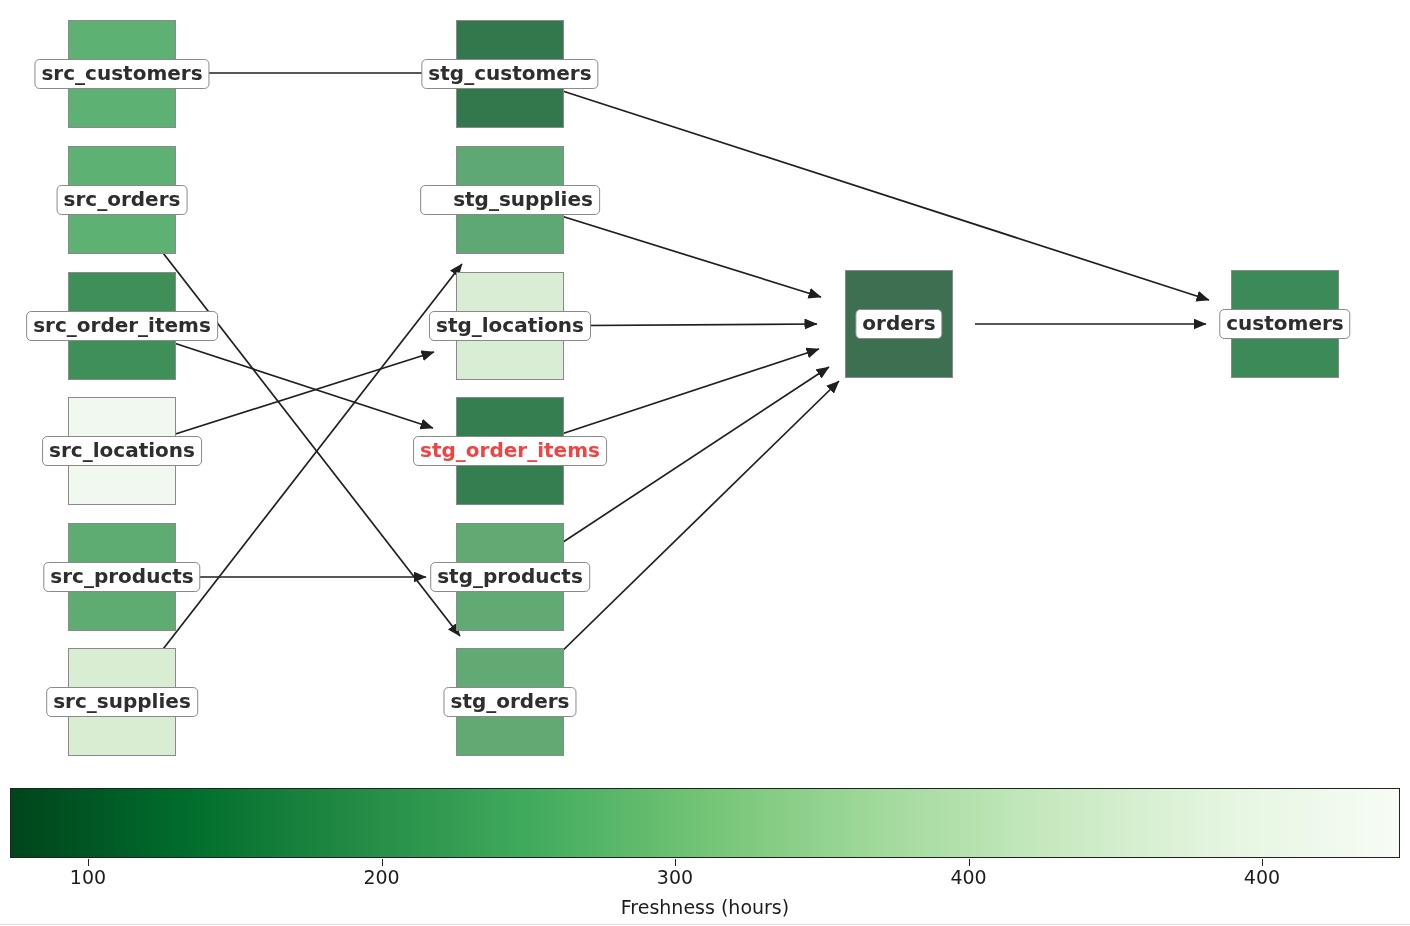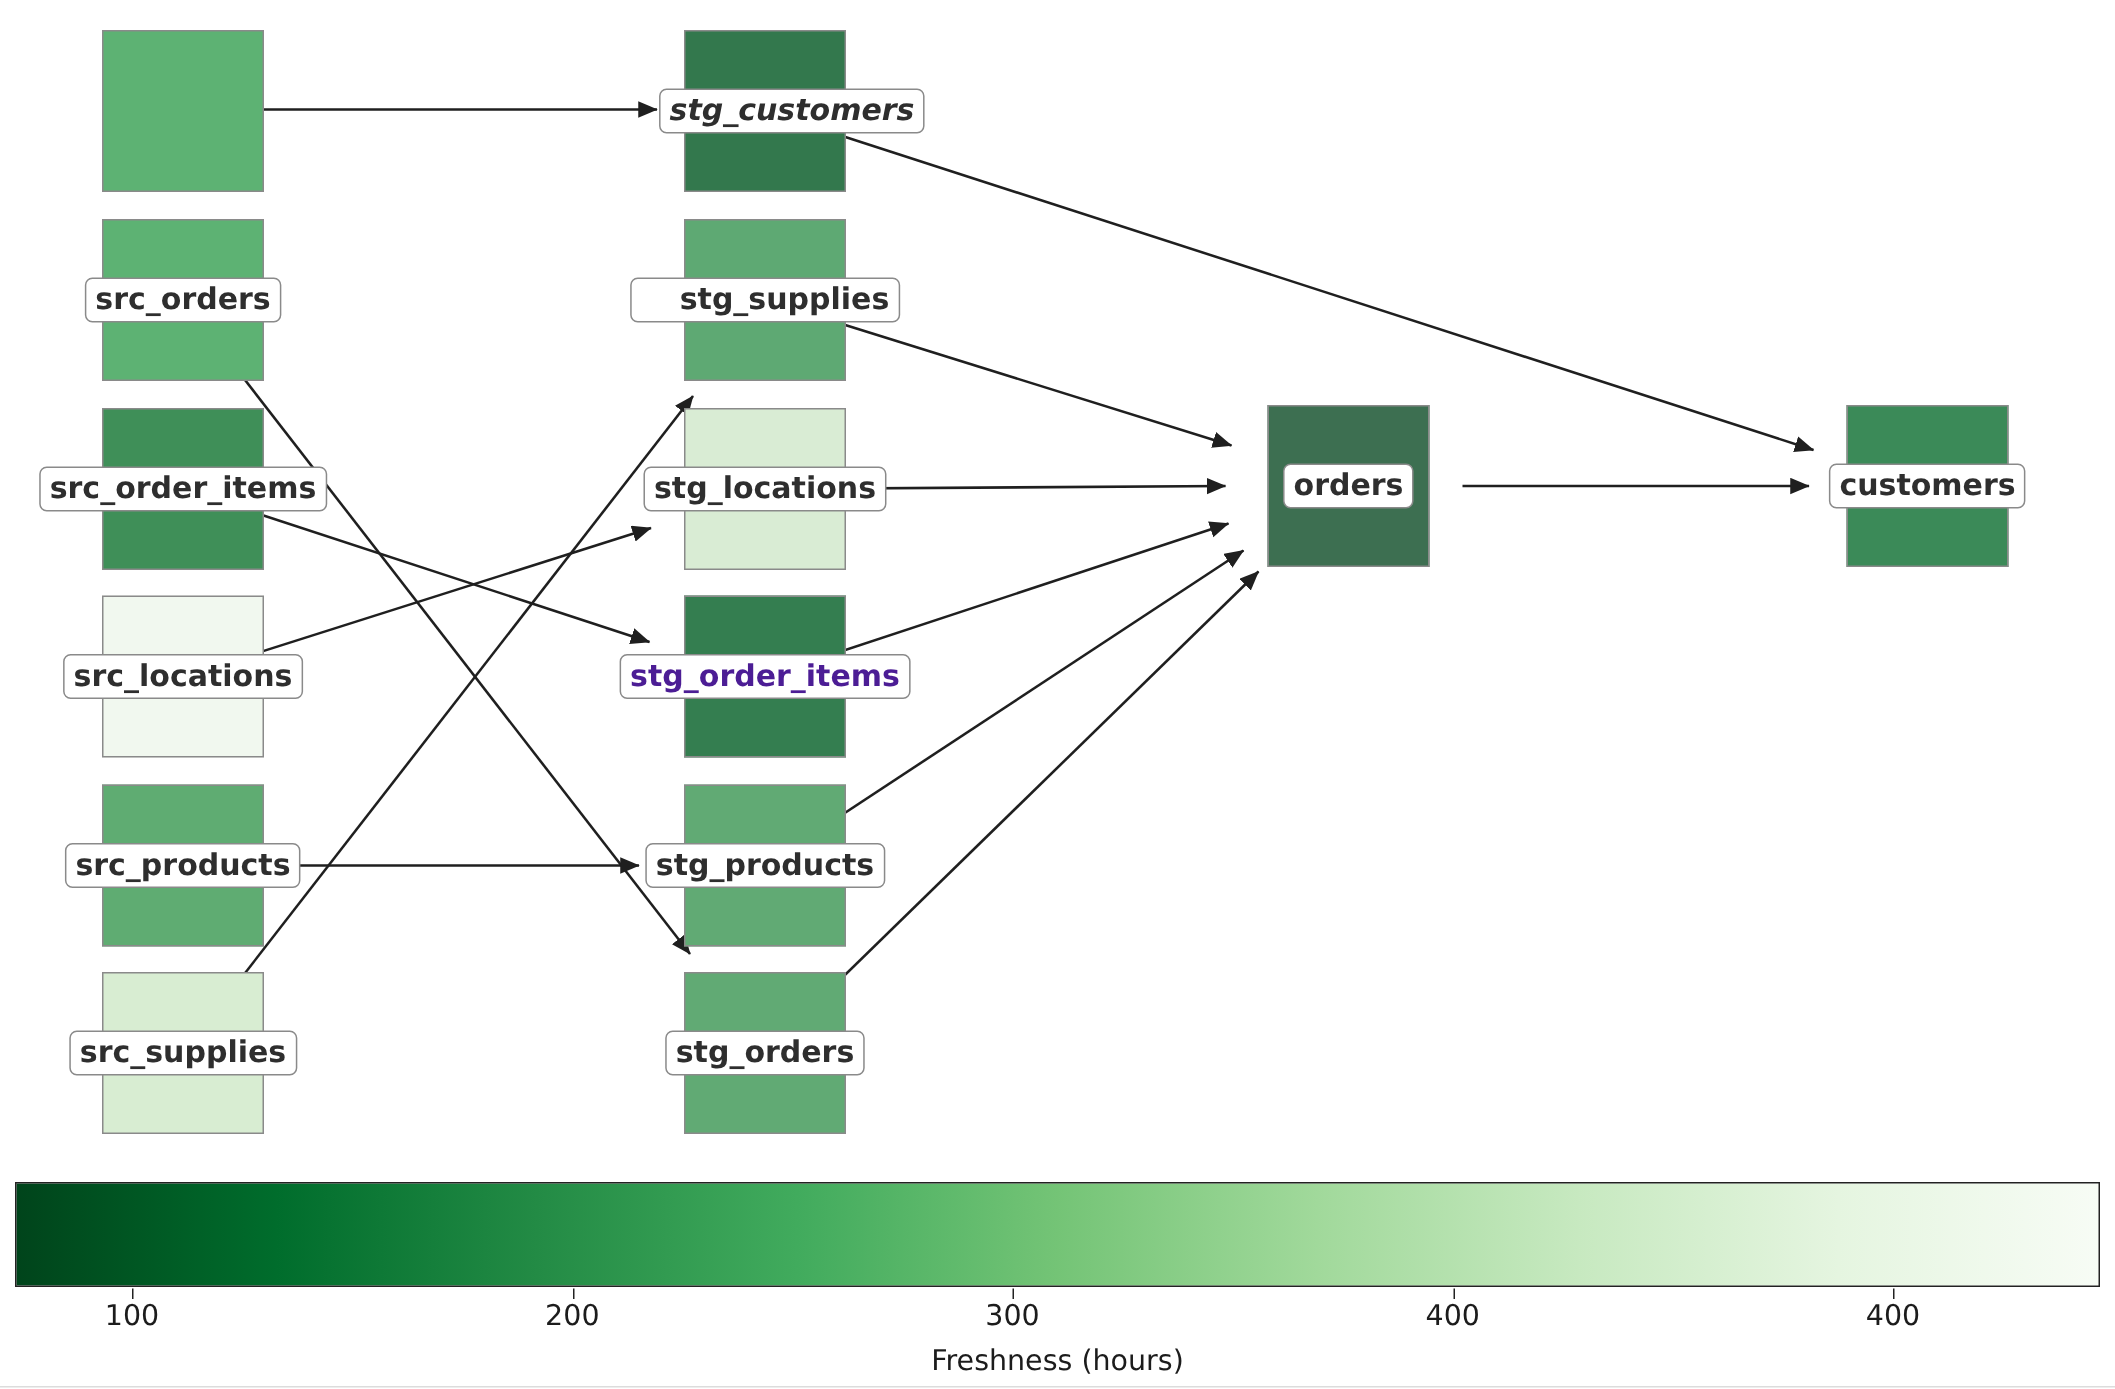--- a/index.html
+++ b/index.html
@@ -74,29 +74,30 @@
       <div class="node-box" style="left: 68px; top: 523px; background: rgb(95, 172, 114); border-color: rgb(138, 138, 138);"></div>
       <div class="node-box" style="left: 68px; top: 648px; background: rgb(216, 237, 210); border-color: rgb(138, 138, 138);"></div>
       <div class="node-box" style="left: 456px; top: 20px; background: rgb(51, 120, 77); border-color: rgb(138, 138, 138);"></div>
       <div class="node-box" style="left: 456px; top: 146px; background: rgb(94, 169, 115); border-color: rgb(138, 138, 138);"></div>
       <div class="node-box" style="left: 456px; top: 272px; background: rgb(217, 236, 212); border-color: rgb(138, 138, 138);"></div>
       <div class="node-box" style="left: 456px; top: 397px; background: rgb(52, 126, 80); border-color: rgb(138, 138, 138);"></div>
       <div class="node-box" style="left: 456px; top: 523px; background: rgb(97, 170, 116); border-color: rgb(138, 138, 138);"></div>
       <div class="node-box" style="left: 456px; top: 648px; background: rgb(97, 170, 116); border-color: rgb(138, 138, 138);"></div>
       <div class="node-box" style="left: 845px; top: 270px; background: rgb(61, 111, 81); border-color: rgb(138, 138, 138);"></div>
       <div class="node-box" style="left: 1231px; top: 270px; background: rgb(59, 138, 88); border-color: rgb(138, 138, 138);"></div>
+      <div class="node-label" style="left: 122px; top: 74px; color: rgb(46, 46, 46);">src_customers</div>
       <div class="node-label" style="left: 122px; top: 200px; color: rgb(46, 46, 46);">src_orders</div>
       <div class="node-label" style="left: 122px; top: 326px; color: rgb(46, 46, 46);">src_order_items</div>
       <div class="node-label" style="left: 122px; top: 451px; color: rgb(46, 46, 46);">src_locations</div>
       <div class="node-label" style="left: 122px; top: 577px; color: rgb(46, 46, 46); text-align: center;">src_products</div>
       <div class="node-label" style="left: 122px; top: 702px; color: rgb(46, 46, 46);">src_supplies</div>
-      <div class="node-label" style="left: 528px; top: 74px; color: rgb(46, 46, 46); font-style: italic;">stg_customers</div>
+      <div class="node-label" style="left: 510px; top: 74px; color: rgb(46, 46, 46);">stg_customers</div>
       <div class="node-label" style="left: 510px; top: 200px; color: rgb(46, 46, 46); padding-left: 32px;">stg_supplies</div>
       <div class="node-label" style="left: 510px; top: 326px; color: rgb(46, 46, 46);">stg_locations</div>
-      <div class="node-label" style="left: 510px; top: 451px; color: #4c1d95;">stg_order_items</div>
+      <div class="node-label" style="left: 510px; top: 451px; color: #ef4444;">stg_order_items</div>
       <div class="node-label" style="left: 510px; top: 577px; color: rgb(46, 46, 46);">stg_products</div>
       <div class="node-label" style="left: 510px; top: 702px; color: rgb(46, 46, 46);">stg_orders</div>
       <div class="node-label" style="left: 899px; top: 324px; color: rgb(46, 46, 46);">orders</div>
       <div class="node-label" style="left: 1285px; top: 324px; color: rgb(46, 46, 46);">customers</div>
     </div>
 
   <div id="colorbar" style="background: linear-gradient(to right, rgb(0, 68, 27), rgb(0, 109, 44), rgb(35, 139, 69), rgb(65, 171, 93), rgb(116, 196, 118), rgb(161, 217, 155), rgb(199, 233, 192), rgb(229, 245, 224), rgb(247, 252, 245));"></div>
   <div id="colorbar-ticks">
       <div class="cb-tick-mark" style="left: 87.979px;"></div>
       <div class="cb-tick-label" style="left: 87.979px;">100</div>

